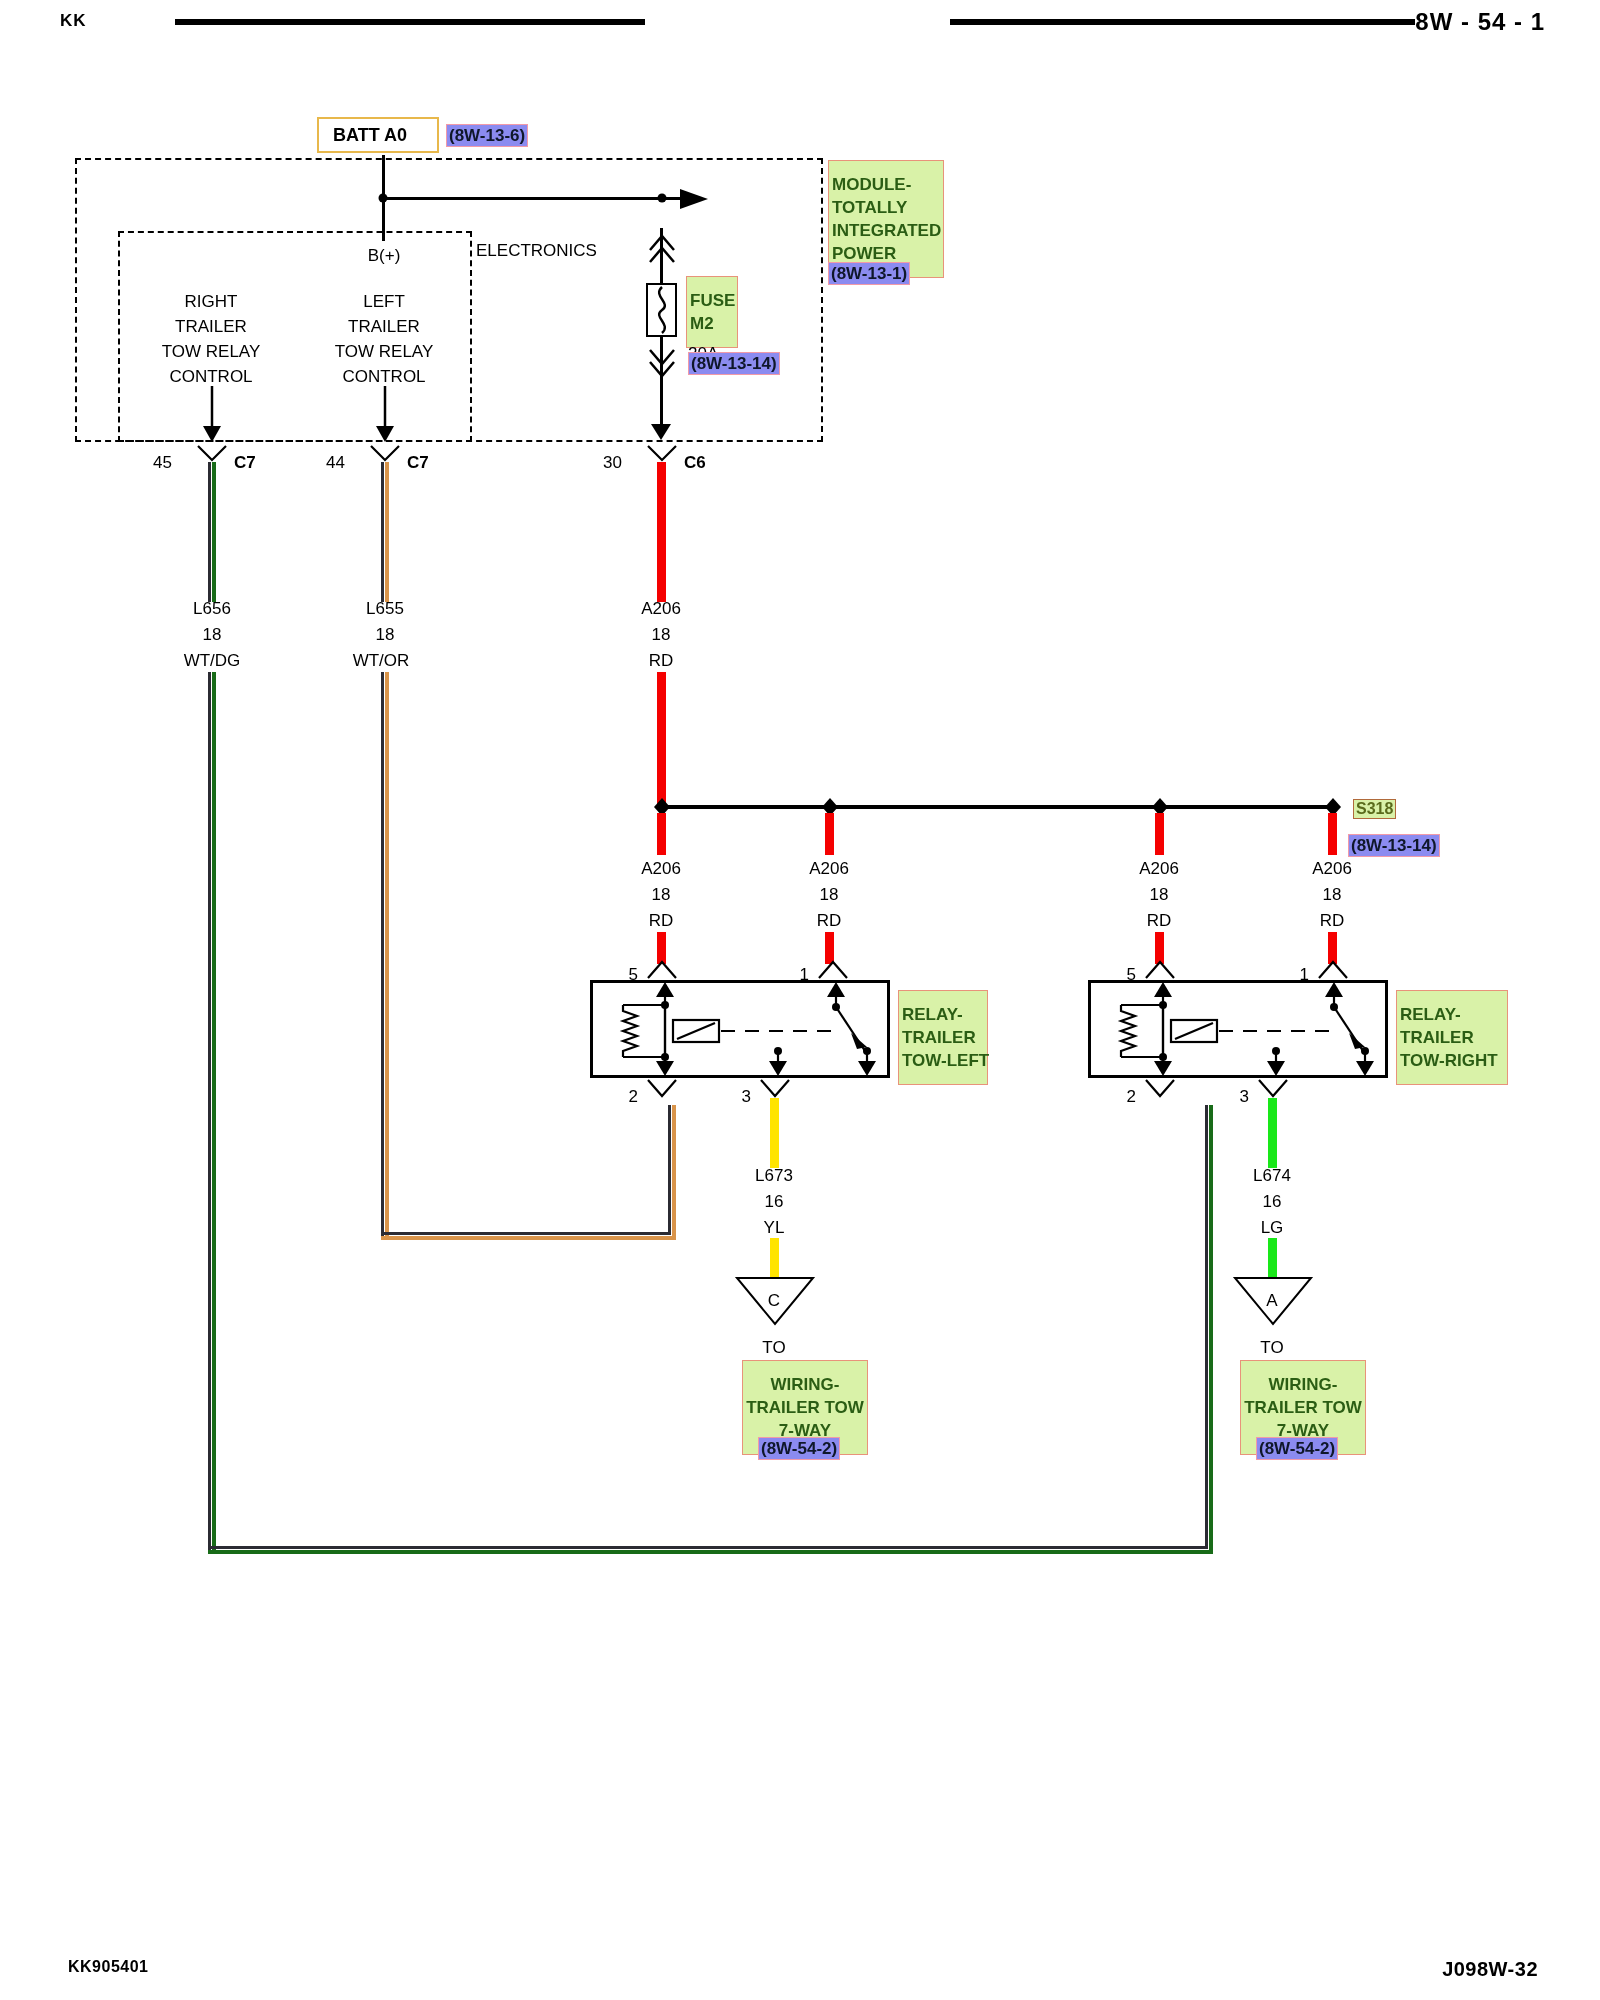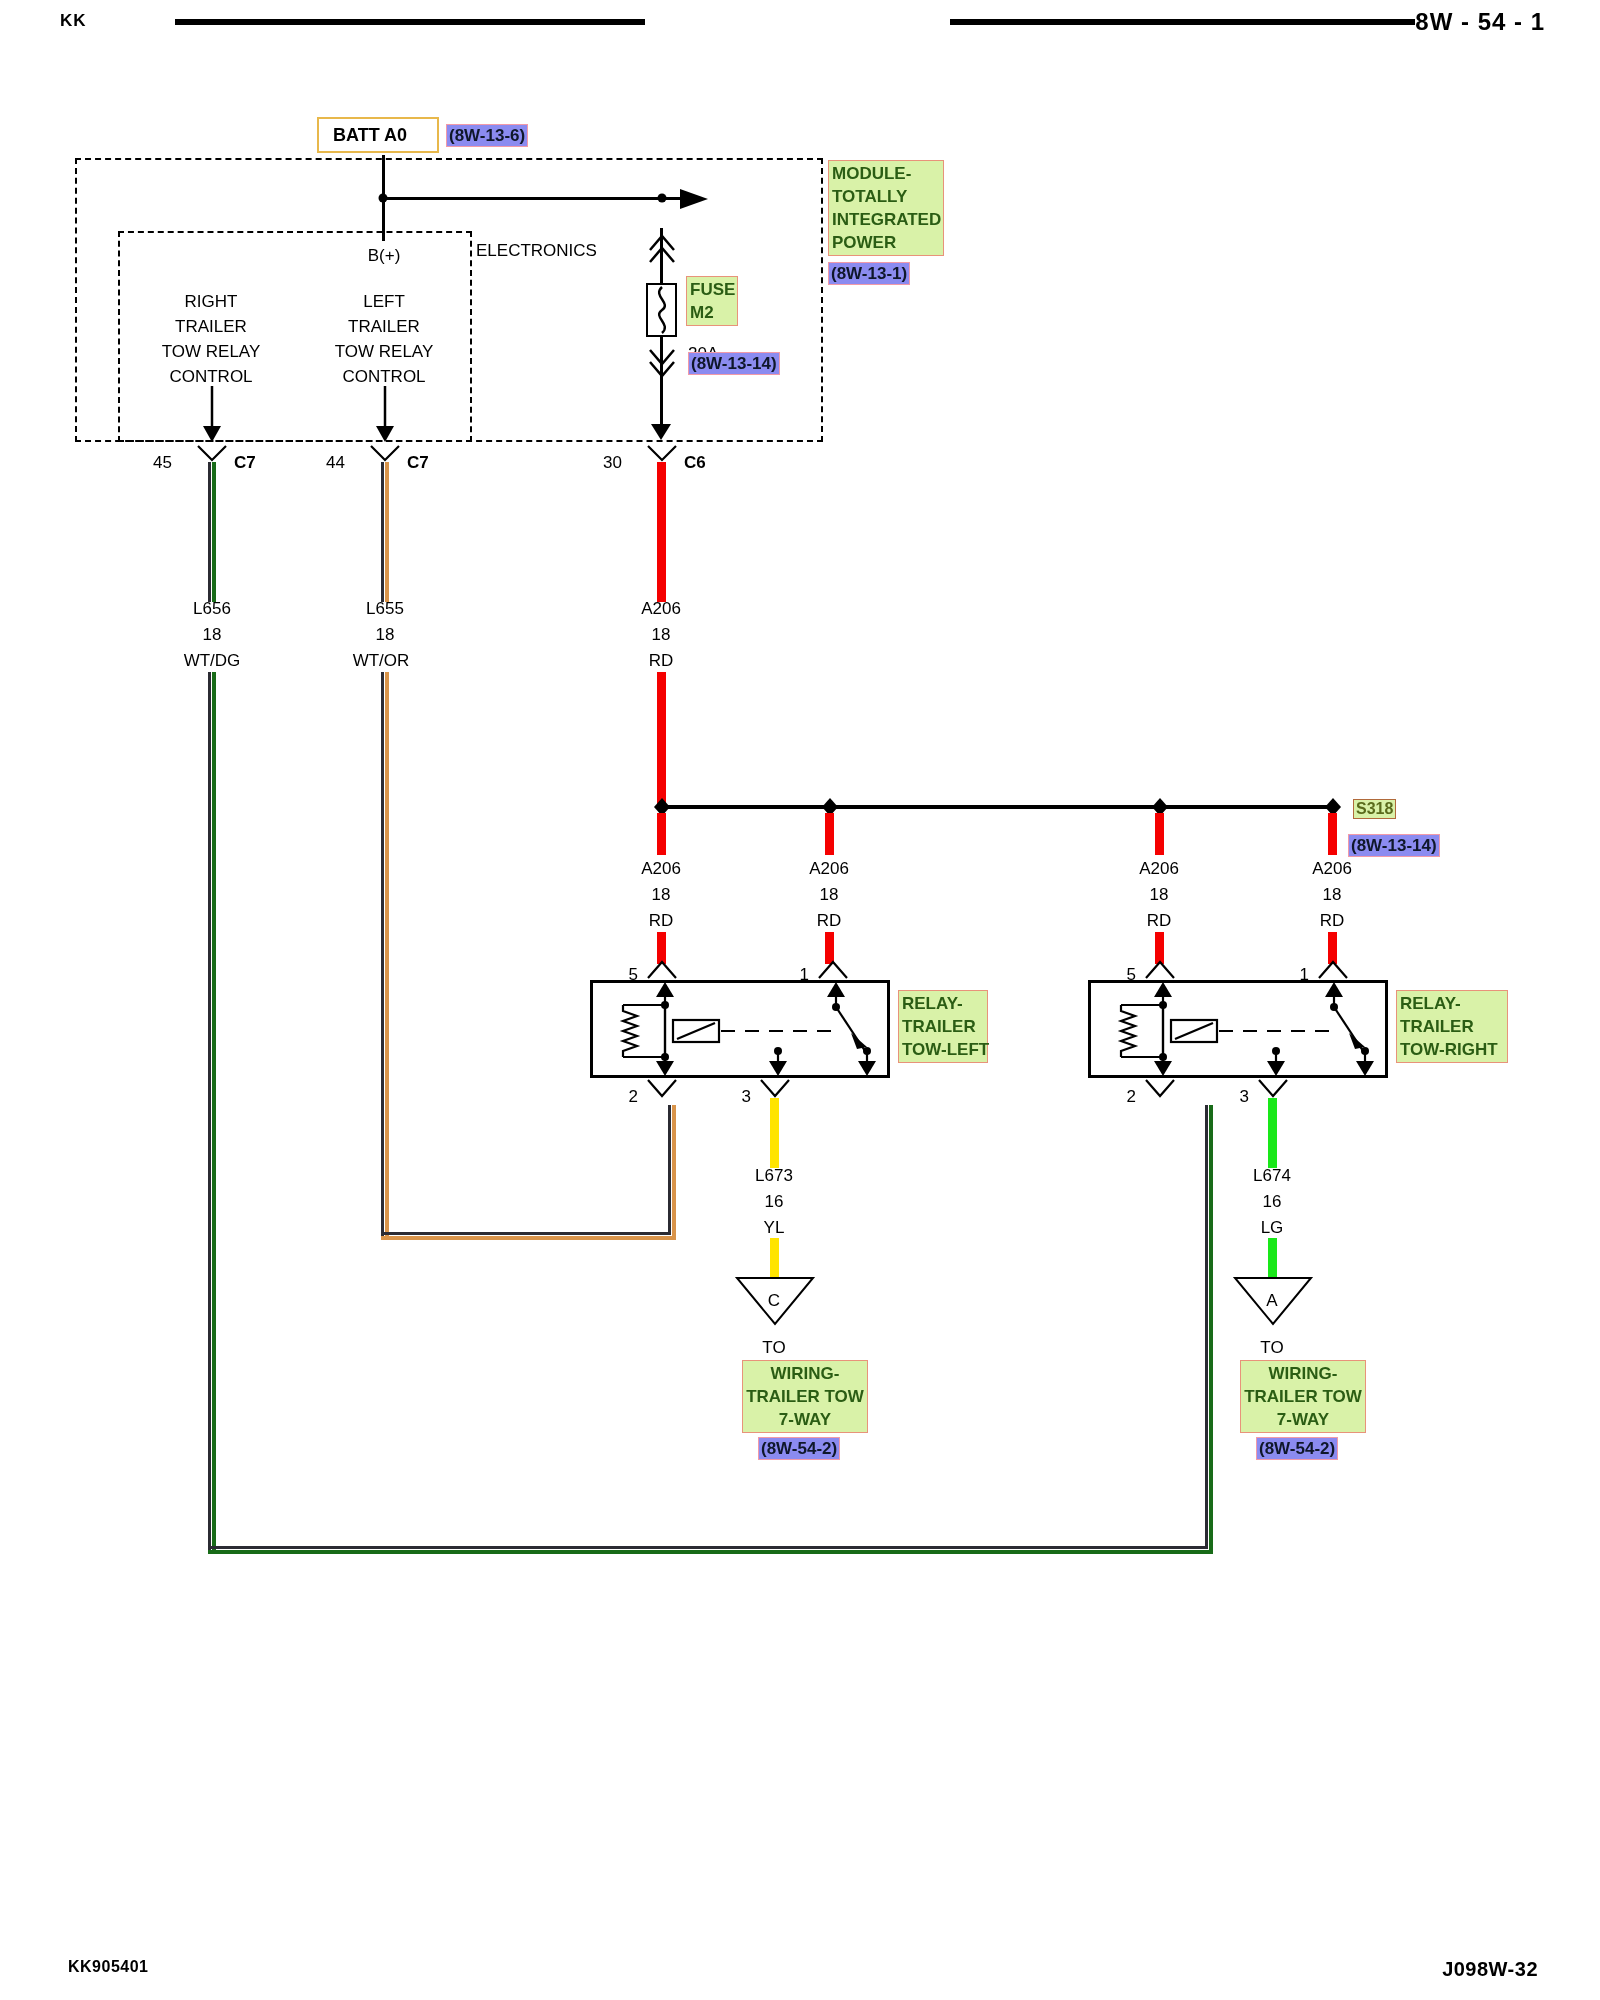--- a/index.html
+++ b/index.html
@@ -14,21 +14,21 @@
   .hdr-rule-l{left:175px;width:470px;}
   .hdr-rule-r{left:950px;width:465px;}
   
   .ftr-left{left:68px;top:1958px;font-size:16px;font-weight:bold;letter-spacing:.5px;}
   .ftr-right{right:62px;top:1958px;font-size:20px;font-weight:bold;letter-spacing:.5px;}
   
   .t{font-size:17px;line-height:25px;white-space:nowrap;}
   .tc{font-size:17px;line-height:25px;white-space:nowrap;text-align:center;transform:translateX(-50%);}
   .bold{font-weight:bold;}
   
-  .green-box{background:#d9f2a8;border:1px solid #e8937a;color:#2b5d14;font-weight:bold;font-size:17px;line-height:23px;padding:1px 3px;white-space:nowrap;}
+  .green-box{background:#d9f2a8;border:1px solid #e8937a;color:#2b5d14;font-weight:bold;font-size:17px;line-height:23px;padding:12px 3px;white-space:nowrap;}
   .blue-box{background:#8b8bf0;border:1px solid #f29aa8;color:#0f172a;font-weight:bold;font-size:17px;line-height:21px;padding:0 2px;white-space:nowrap;display:inline-block;}
   .yellowbox{border:2px solid #e8b84b;background:#fff;font-weight:bold;font-size:18px;display:flex;align-items:center;padding-left:14px;box-sizing:border-box;}
   .s318{background:#d9f2a8;border:1px solid #b06a3b;color:#5a6b1c;font-weight:bold;font-size:16px;padding:0 2px;line-height:18px;white-space:nowrap;display:inline-block;}
   
   .wire{position:absolute;}
   .blk{background:#000;}
   .red{background:#f50000;}
   .yel{background:#ffe400;}
   .lgr{background:#19e819;}
   

